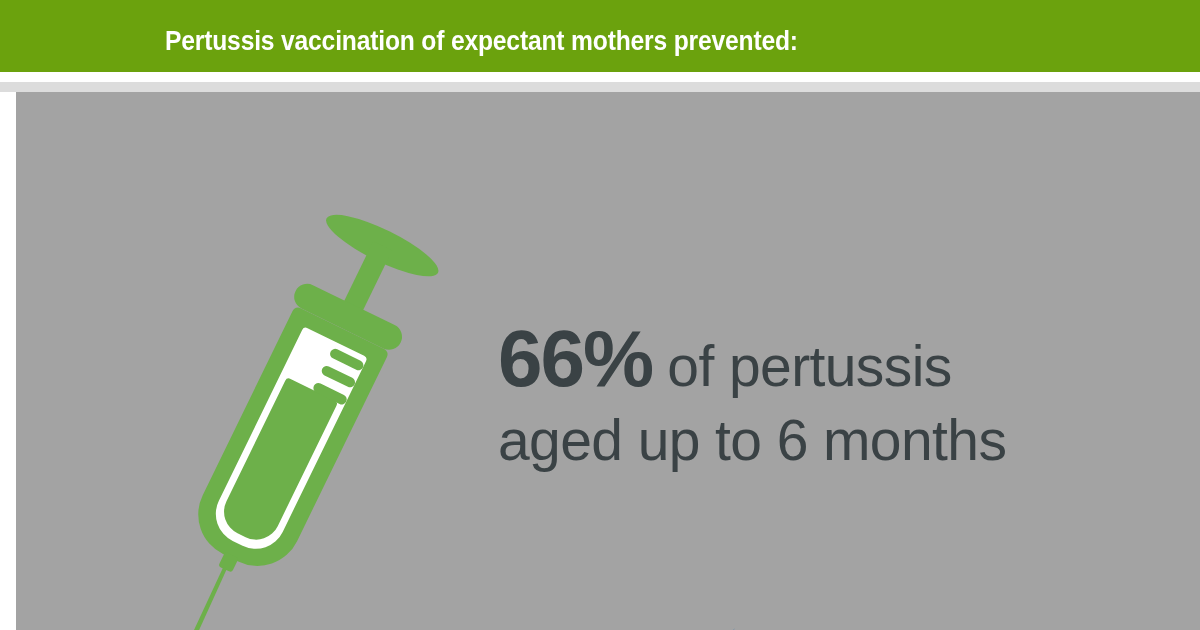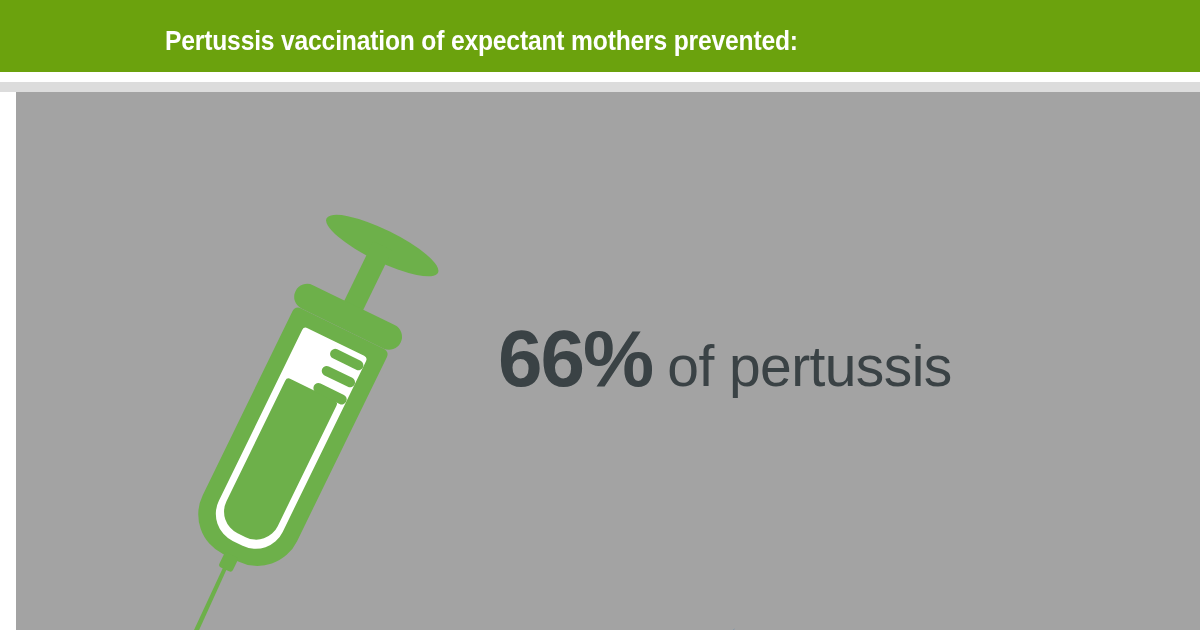--- a/index.html
+++ b/index.html
@@ -150,20 +150,21 @@
 
         <path d="M148 384 l4 0 l3 108 l-5 0 z"></path>
       </g>
     </svg>
   </div>
 
   <div class="stat-block">
     <div class="stat-line stat-line-1">
       <span class="stat-pct">66%</span><span> of pertussis</span>
     </div>
+    <div class="stat-line">aged up to 6 months</div>
   </div>
 
   <div class="logo-wrap">
     <svg viewBox="0 0 230 76" xmlns="http://www.w3.org/2000/svg">
 
       <text x="0" y="62" font-family="'Liberation Sans', sans-serif" font-size="66" font-weight="normal" letter-spacing="-2" fill="#6ba20d">Healio</text>
 
       <g fill="#1f6fb4">
         <path d="M178 56 C192 52 200 44 205 10 C208 44 216 52 230 56
                  C216 60 208 68 205 76 C200 68 192 60 178 56 Z"></path>

